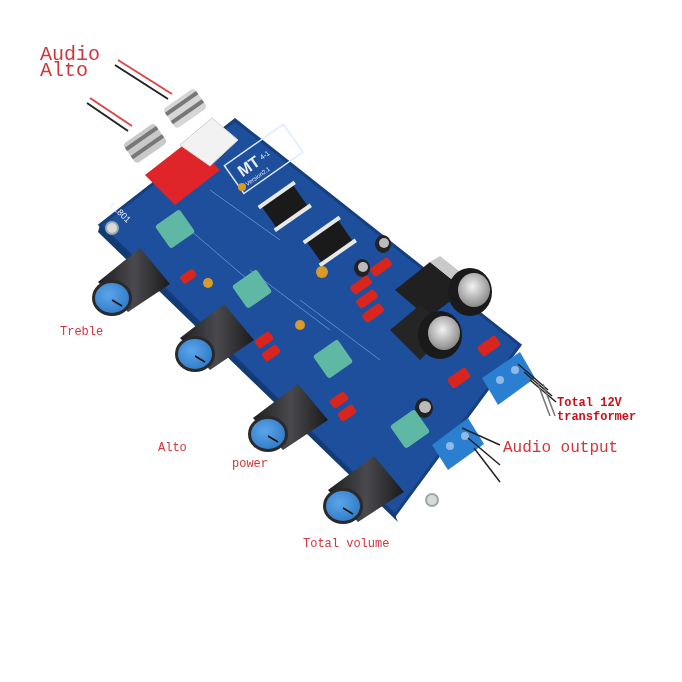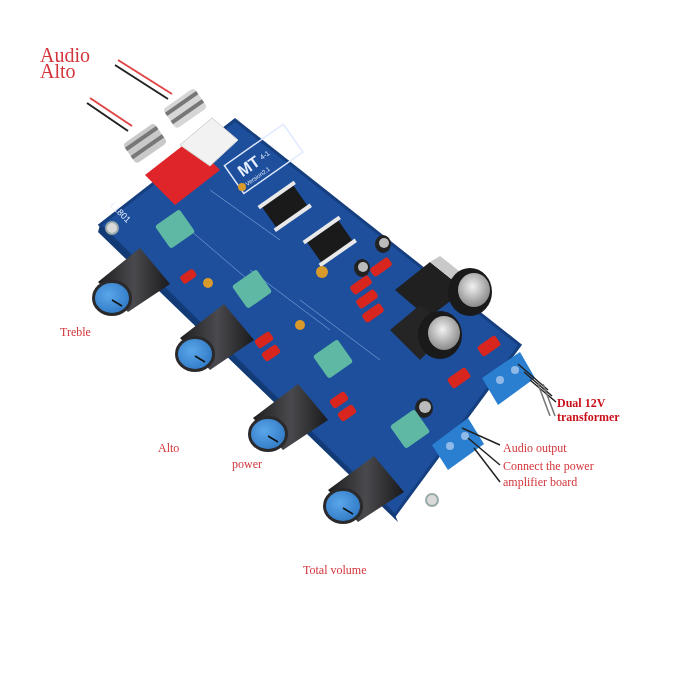--- a/index.html
+++ b/index.html
@@ -1,22 +1,22 @@
 <!DOCTYPE html>
 <html><head>
 <meta charset="utf-8">
 <style>
   html, body { margin: 0; padding: 0; background: #ffffff; }
   body { width: 682px; height: 682px; position: relative; overflow: hidden; font-family: "Liberation Sans", sans-serif; }
   .stage { position: absolute; left: 0; top: 0; width: 682px; height: 682px; }
-  .label { position: absolute; color: #d2353b; font-family: Liberation Serif, serif; line-height: 1; }
+  .label { position: absolute; color: #d2353b; font-family: Liberation Mono, monospace; line-height: 1; }
   .label.big { font-size: 20px; line-height: 16px; }
   .label.med { font-size: 12px; }
   .label.red-bold { color: #c8101a; font-weight: bold; font-size: 12px; line-height: 14px; }
-  .label.small { font-size: 12px; line-height: 16px; }
+  .label.small { font-size: 16px; line-height: 16px; text-align: center; }
   svg { position: absolute; left: 0; top: 0; }
 </style>
 </head>
 <body>
 
 <div class="stage">
 <svg width="682" height="682" viewBox="0 0 682 682">
   <defs>
     <linearGradient id="knobSide" x1="0" y1="0" x2="1" y2="0">
       <stop offset="0" stop-color="#1e1e20"></stop>
@@ -189,23 +189,19 @@
   </g>
 </svg>
 
 <div class="label big" style="left:40px; top:47px;">
   <div>Audio</div>
   <div>Alto</div>
 </div>
 <div class="label med" style="left:60px; top:326px;">Treble</div>
 <div class="label med" style="left:158px; top:398px;margin-top:44px;">Alto</div>
 <div class="label med" style="left:232px; top:458px;">power</div>
-<div class="label med" style="left:303px; top:564px;">Total volume</div>
+<div class="label med" style="left:303px; top:538px;">Total volume</div>
 <div class="label red-bold" style="left:557px; top:396px;">
-  <div>Dual 12V</div>
+  <div>Total 12V</div>
   <div>transformer</div>
 </div>
 <div class="label small" style="left:503px; top:440px;">Audio output</div>
-<div class="label small" style="left:503px; top:458px;">
-  <div>Connect the power</div>
-  <div>amplifier board</div>
 </div>
-</div>
 
 </body></html>

